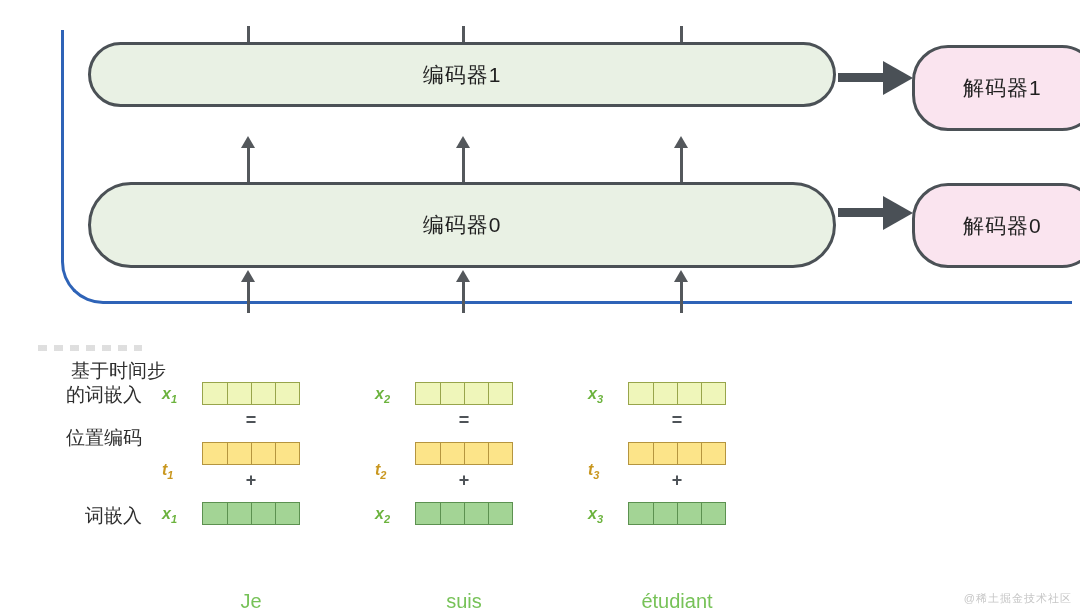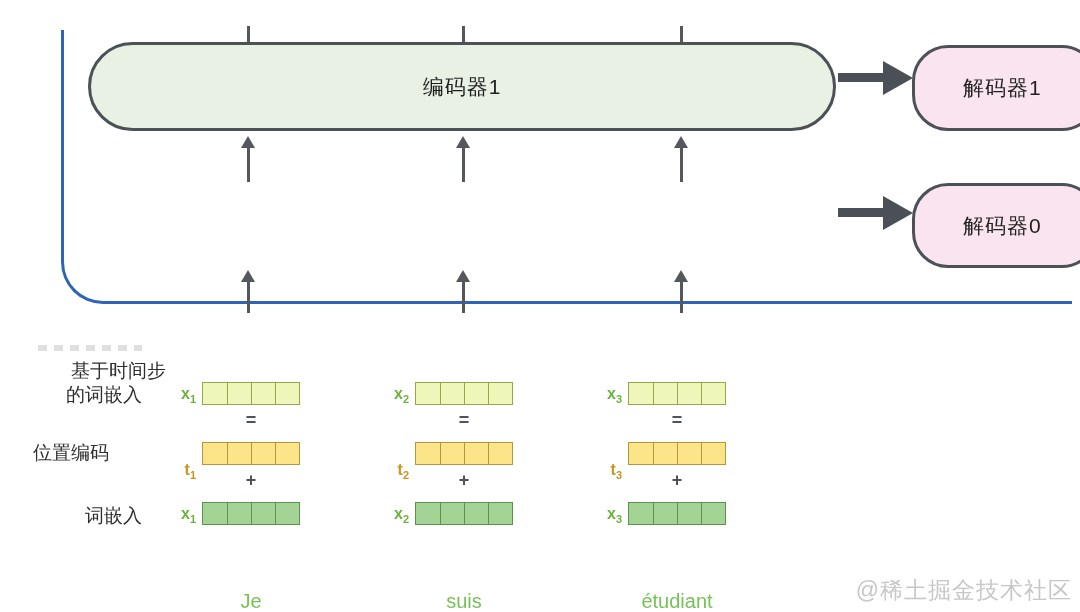--- a/index.html
+++ b/index.html
@@ -8,21 +8,21 @@
     overflow:hidden;font-family:"Liberation Sans",sans-serif;
   }
 
   
   .block{
     position:absolute;display:flex;align-items:center;justify-content:center;
     border:3.5px solid #4b5156;box-sizing:border-box;
     font-size:21px;color:#1f1f1f;letter-spacing:1px;
   }
   .enc{background:#e9f1e4;border-radius:46px;left:88px;width:748px;}
-  .enc1{top:42px;height:89px;}
+  .enc1{top:42px;height:65px;}
   .enc0{top:182px;height:86px;}
   .dec{background:#fae4ef;border-radius:36px;left:912px;width:186px;justify-content:flex-start;padding-left:48px;}
   .dec1{top:45px;height:86px;}
   .dec0{top:183px;height:85px;}
 
   
   .stub{position:absolute;width:3px;height:16px;top:26px;background:#54585c;}
   .arrow-up{position:absolute;width:3px;background:#54585c;}
   .arrow-up::before{
     content:"";position:absolute;left:-5.5px;top:-12px;width:0;height:0;
@@ -68,58 +68,61 @@
     display:grid;grid-template-columns:repeat(4,1fr);
     border:1.5px solid;
   }
   .vec span{border-left:1.5px solid;border-color:inherit;}
   .vec span:first-child{border-left:none;}
   .vec.ts  {top:4px;  background:#eff6ba;border-color:#98a54b;}
   .vec.pos {top:64px; background:#fce489;border-color:#b5953f;}
   .vec.word{top:124px;background:#a3d495;border-color:#5c9150;}
 
   .slabel{
-    position:absolute;left:0;width:34px;text-align:right;
-    font-size:16px;font-weight:bold;line-height:23px;
+    position:absolute;left:0;width:34px;text-align:left;
+    font-size:16px;font-weight:bold;line-height:23px;font-style:italic;
   }
   .slabel sub{font-size:11px;}
   .sl-x{color:#6cb33e;} .sl-t{color:#c9971f;}
   .sl1{top:4px;} .sl2{top:80px;} .sl3{top:124px;}
 
   .op{
     position:absolute;left:40px;width:98px;text-align:center;
     font-size:18px;font-weight:bold;color:#4e5358;
   }
   .op-eq{top:32px;} .op-pl{top:92px;}
 
   .token{
     position:absolute;top:590px;width:160px;text-align:center;
     font-size:20px;color:#77c258;
   }
   .tk1{left:171px;} .tk2{left:384px;} .tk3{left:597px;}
 
   .watermark{
     position:absolute;right:8px;bottom:6px;
-    font-size:23px;color:#c7c7c7;letter-spacing:1px;
+    font-size:11px;color:#c7c7c7;letter-spacing:1px;
   }
 </style>
 </head>
 <body>
 
 <div class="stage">
 
   <div class="bracket"></div>
 
   <div class="stub ax1"></div>
   <div class="stub ax2"></div>
   <div class="stub ax3"></div>
 
   <div class="block enc enc1">
     <span>编码器1</span>
   </div>
+  <div class="block enc enc0">
+    <span>编码器0</span>
+  </div>
 
   <div class="block dec dec1">
     <span>解码器1</span>
   </div>
   <div class="block dec dec0">
     <span>解码器0</span>
   </div>
 
   <div class="arrow-up mid ax1"></div>
   <div class="arrow-up mid ax2"></div>
@@ -129,21 +132,21 @@
   <div class="arrow-up bot ax2"></div>
   <div class="arrow-up bot ax3"></div>
 
   <div class="arrow-right ar1"></div>
   <div class="arrow-right ar2"></div>
 
   <div class="faded-artifact"></div>
 
   <div class="cn-label" style="top:358px;padding-left:24px;">基于时间步</div>
   <div class="cn-label" style="top:382px;">的词嵌入</div>
-  <div class="cn-label" style="top:440px;text-align:center;">位置编码</div>
+  <div class="cn-label" style="top:425px;">位置编码</div>
   <div class="cn-label" style="top:503px;">词嵌入</div>
   <div class="cn-label" style="top:570px;margin-top:41px;">输入</div>
 
   <div class="ecol c1">
     <div class="slabel sl-x sl1"><span>x</span><sub>1</sub></div>
     <div class="vec ts">
         <span></span>
         <span></span>
         <span></span>
         <span></span>

